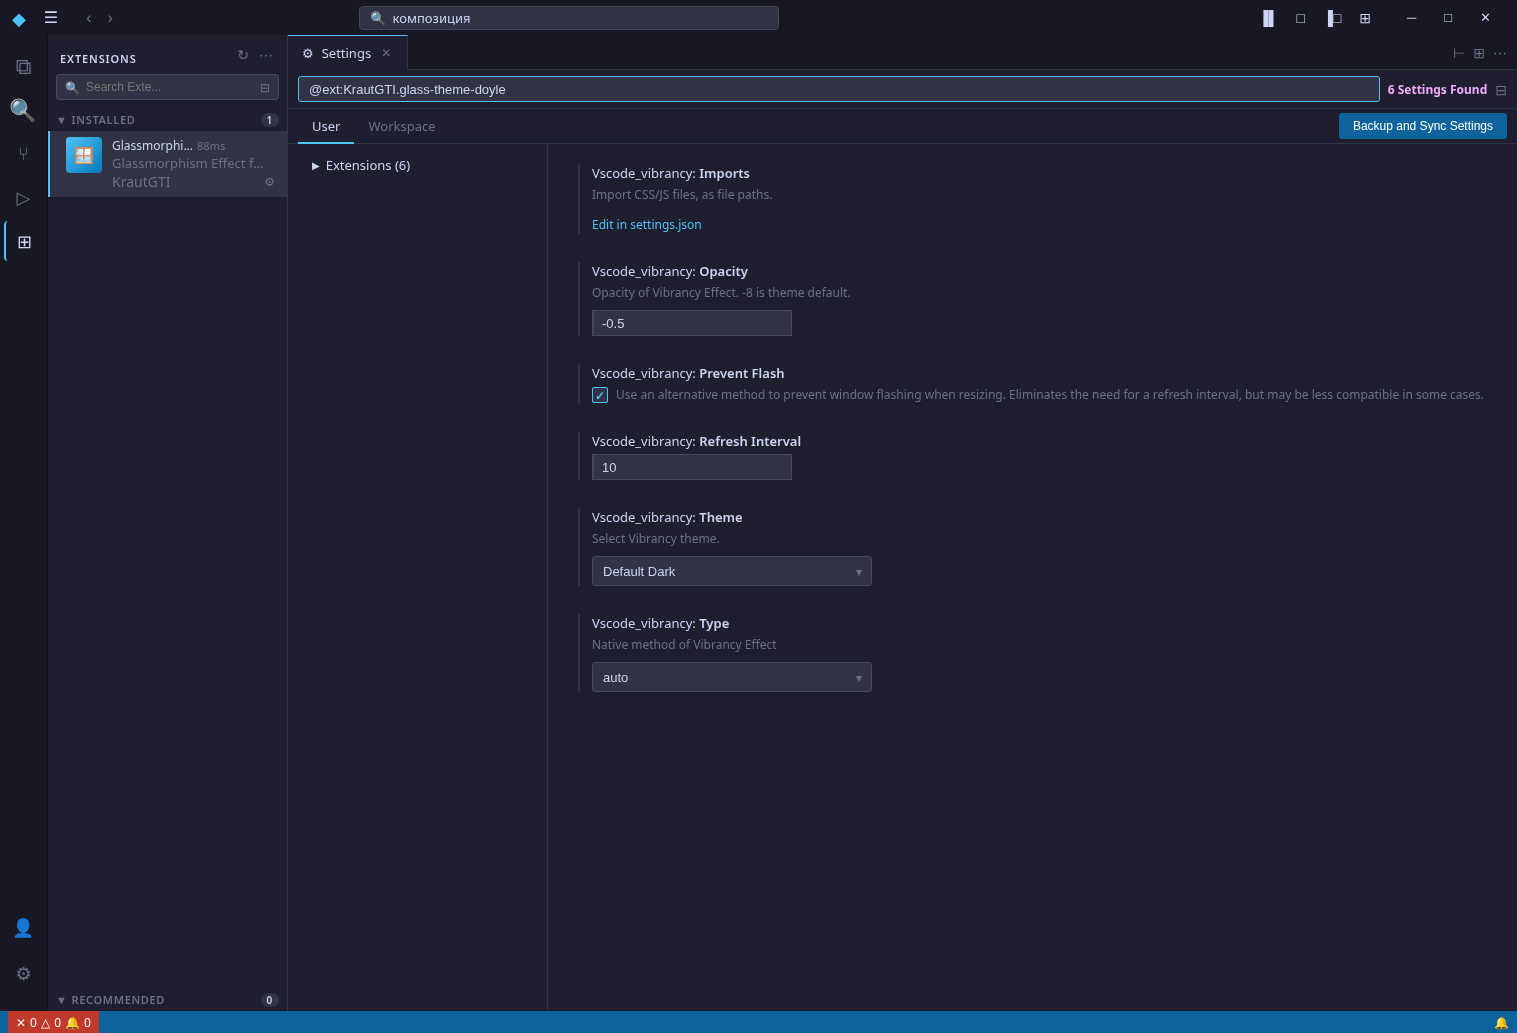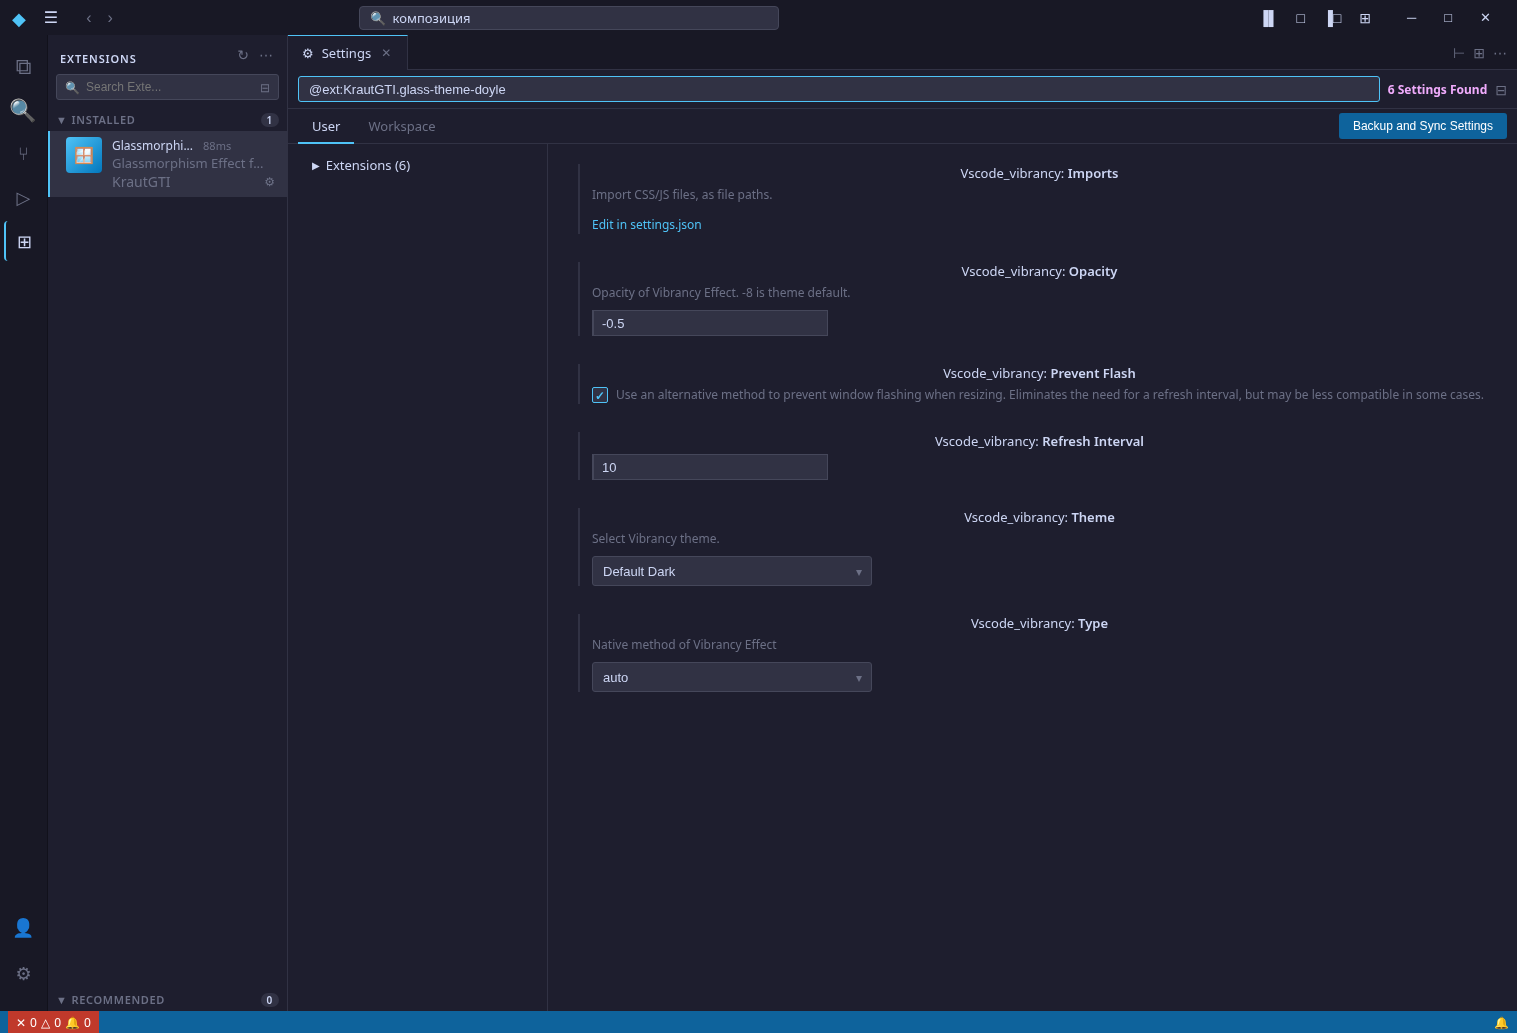--- a/index.html
+++ b/index.html
@@ -429,21 +429,20 @@
 
     .setting-group {
       margin-bottom: 28px;
       padding-left: 12px;
       border-left: 2px solid #313244;
     }
     .setting-title {
       font-size: 13px;
       color: #cdd6f4;
       margin-bottom: 4px;
-      text-align: center;
     }
     .setting-title strong { font-weight: 600; }
     .setting-desc {
       font-size: 12px;
       color: #6c7086;
       margin-bottom: 8px;
       line-height: 1.5;
     }
     .setting-link {
       color: #4fc3f7;
@@ -452,21 +451,21 @@
       cursor: pointer;
     }
 
     .setting-input-box {
       background: #313244;
       border: 1px solid #45475a;
       border-left: 2px solid #45475a;
       color: #cdd6f4;
       font-size: 13px;
       padding: 4px 8px;
-      width: 236px;
+      width: 200px;
       outline: none;
       border-radius: 0;
       height: 26px;
     }
 
     .setting-checkbox-row {
       display: flex;
       align-items: flex-start;
       gap: 8px;
     }
@@ -610,21 +609,21 @@
       <span class="sidebar-filter-icon">⊟</span>
     </div>
     <div class="sidebar-section-label">
       <span>▼</span>
       <span>Installed</span>
       <span class="badge">1</span>
     </div>
     <div class="extension-item active">
       <div class="ext-icon">🪟</div>
       <div class="ext-info">
-        <div style="display:flex;align-items:center;gap:10px;">
+        <div style="display:flex;align-items:center;gap:4px;">
           <span class="ext-name">Glassmorphi...</span>
           <span style="font-size:11px;color:#6c7086;">88ms</span>
         </div>
         <div class="ext-desc">Glassmorphism Effect f...</div>
         <div style="display:flex;align-items:center;justify-content:space-between;">
           <span class="ext-author">KrautGTI</span>
           <span class="ext-gear">⚙</span>
         </div>
       </div>
     </div>

